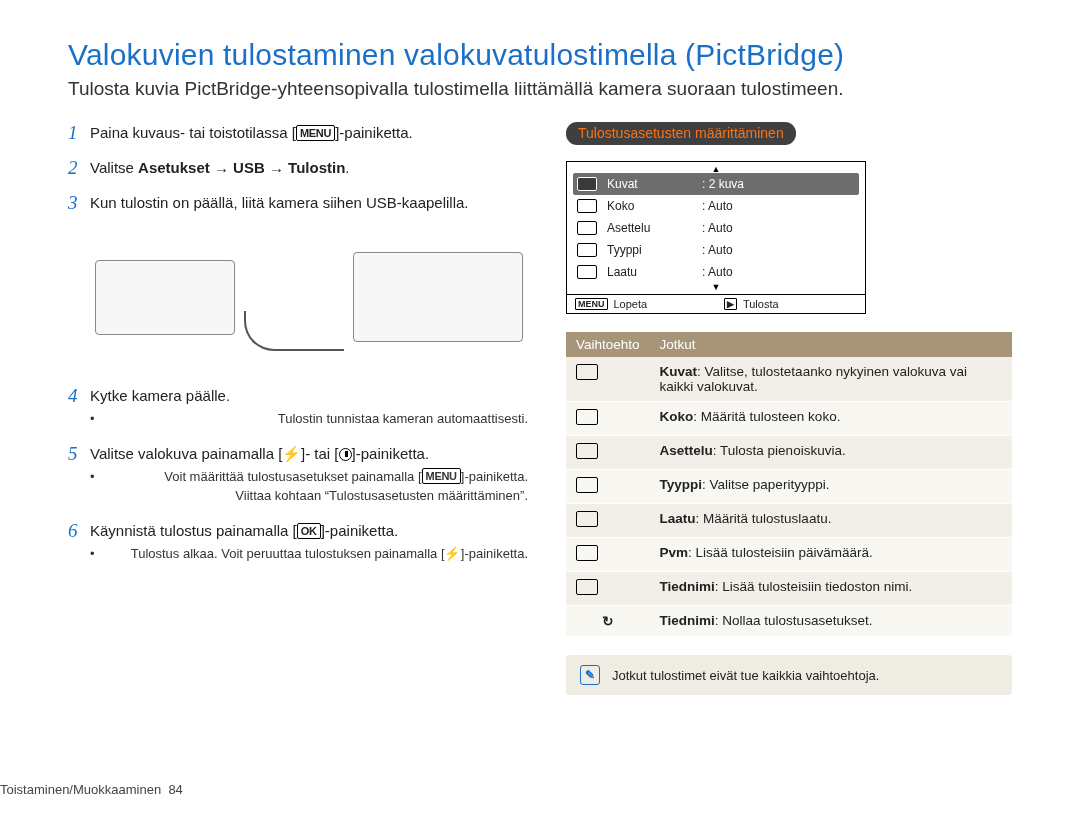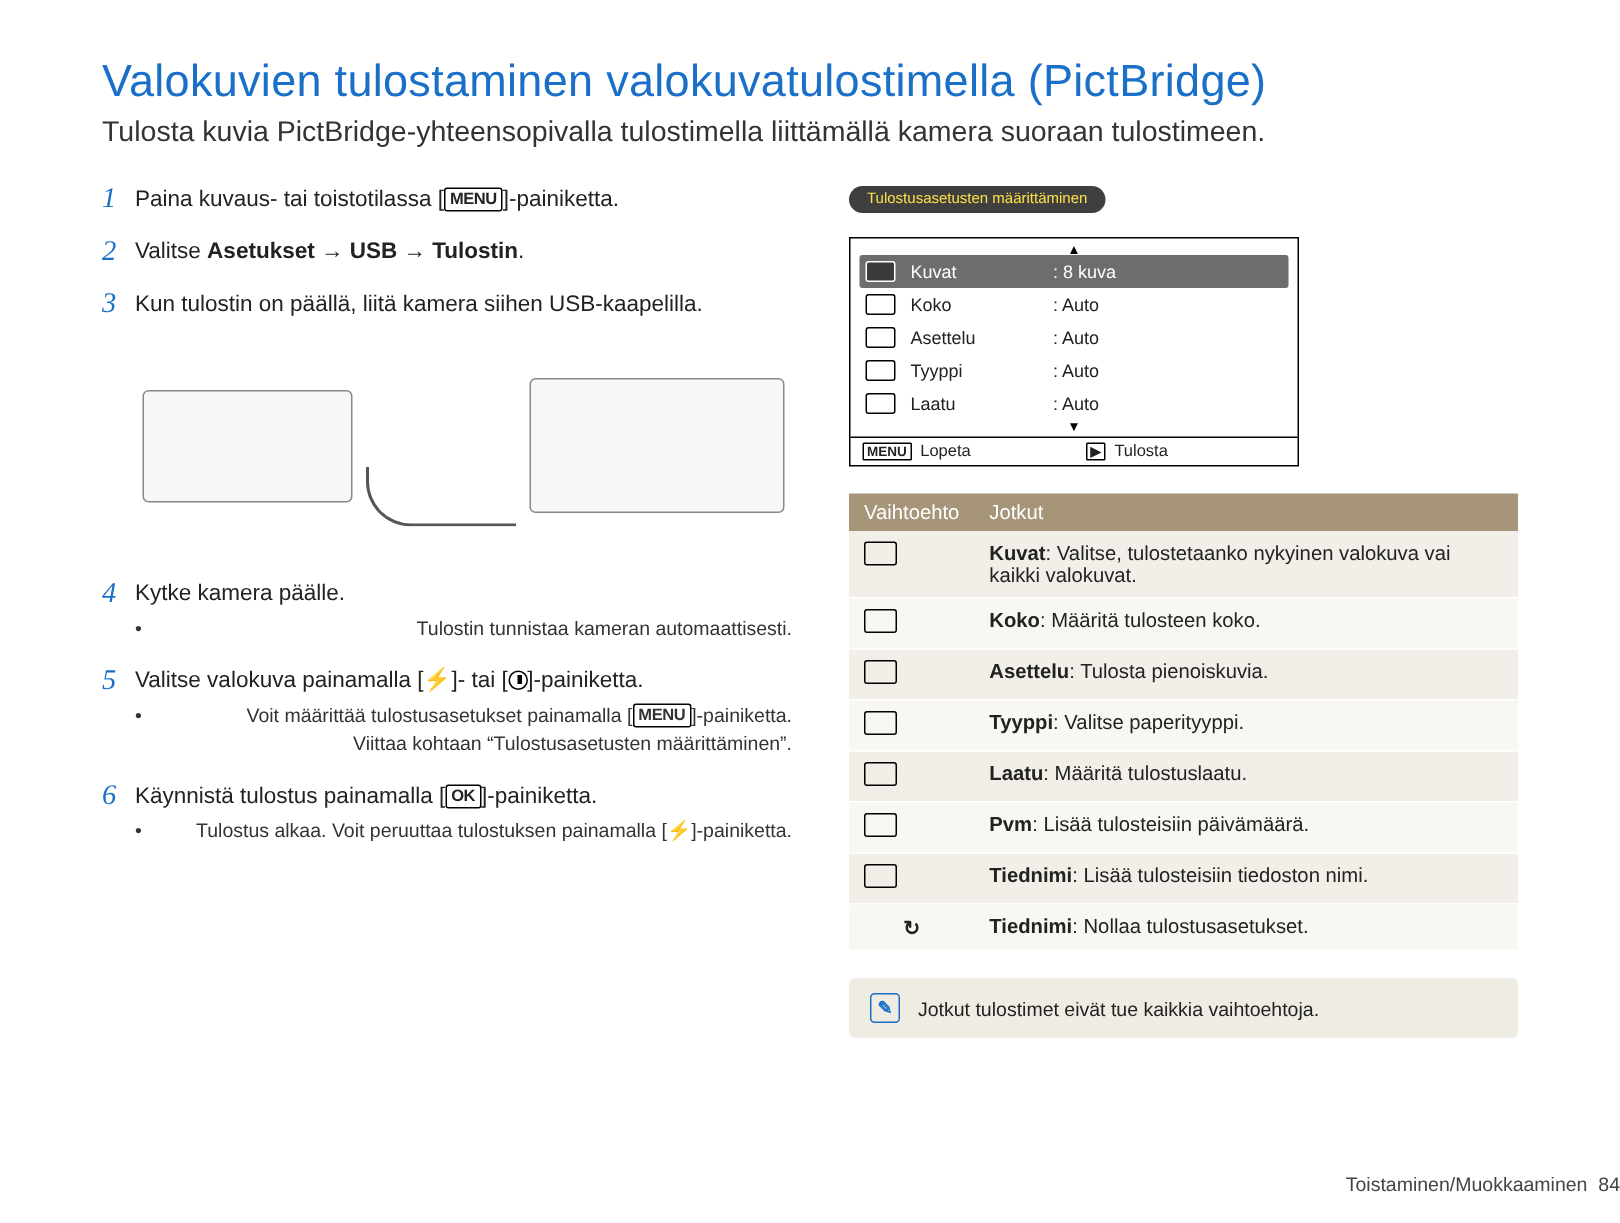--- a/index.html
+++ b/index.html
@@ -55,22 +55,22 @@
     display:flex; align-items:center; justify-content:space-around;
   }
   
   .cam-box, .printer-box { border:1px solid #888; border-radius:4px; background:#f7f7f7; }
   .cam-box { width:140px; height:75px; }
   .printer-box { width:170px; height:90px; }
   .cable { width:100px; height:40px; border-bottom:2px solid #555; border-left:2px solid #555; border-bottom-left-radius:30px; align-self:flex-end; margin-bottom:20px;}
   
   .section-pill {
     display:inline-block;
-    background:#3f3f3f; color:#fde047;
-    font-size:10px; padding:3px 12px 4px;
+    background:#3f3f3f; color:#f97316;
+    font-size:14px; padding:3px 12px 4px;
     border-radius:11px;
     margin-bottom:10px;
   }
   .lcd {
     width: 300px; border:1px solid #000; font-size:12px;
     margin-bottom:18px; margin-top:6px;
   }
   .lcd-body { padding:3px 0; }
   .lcd-arrow { text-align:center; font-size:9px; color:#000; line-height:8px; }
   .lcd-row { display:flex; align-items:center; height:22px; padding:0 10px; }
@@ -87,21 +87,21 @@
   .opt-table td { padding:7px 10px; vertical-align:top; border-bottom:1px solid #fff;}
   .opt-table tr:nth-child(even) td { background:#f2efe9; }
   .opt-table tr:nth-child(odd) td { background:#f9f7f2; }
   .opt-ic { display:inline-block; width:22px; height:16px; border:1.5px solid #000; border-radius:2px; }
   .note-box {
     background:#efece3; border-radius:4px;
     display:flex; align-items:center; gap:12px;
     padding:10px 14px; margin-top:18px; font-size:13px;
   }
   .note-ic { width:20px; height:20px; border:1.5px solid #1a70c9; border-radius:3px; color:#1a70c9; display:flex; align-items:center; justify-content:center; font-weight:bold; font-size:12px;}
-  .page-foot { position:absolute; bottom:18px; left:0; right:0; text-align:right; font-size:13px; color:#444;}
+  .page-foot { position:absolute; bottom:18px; left:0; right:0; text-align:left; font-size:13px; color:#444;}
   .sym { font-weight:bold; }
   .circ { display:inline-block; width:13px; height:13px; border:1.3px solid #000; border-radius:50%; vertical-align:-2px; position:relative;}
   .circ::after{content:""; position:absolute; left:5px; top:2px; width:3px; height:6px; background:#000;}
 </style>
 </head>
 <body>
 
 <h1 class="page-title">Valokuvien tulostaminen valokuvatulostimella (PictBridge)</h1>
 <p class="subtitle">Tulosta kuvia PictBridge-yhteensopivalla tulostimella liittämällä kamera suoraan tulostimeen.</p>
 
@@ -165,21 +165,21 @@
 
   <div class="col-right">
     <div class="section-pill">Tulostusasetusten määrittäminen</div>
 
     <div class="lcd">
       <div class="lcd-body">
         <div class="lcd-arrow">▲</div>
         <div class="lcd-row sel">
           <span class="ic"></span>
           <span class="lab">Kuvat</span>
-          <span>: 8 kuva</span>
+          <span>: 2 kuva</span>
         </div>
         <div class="lcd-row">
           <span class="ic"></span>
           <span class="lab">Koko</span>
           <span>: Auto</span>
         </div>
         <div class="lcd-row">
           <span class="ic"></span>
           <span class="lab">Asettelu</span>
           <span>: Auto</span>

